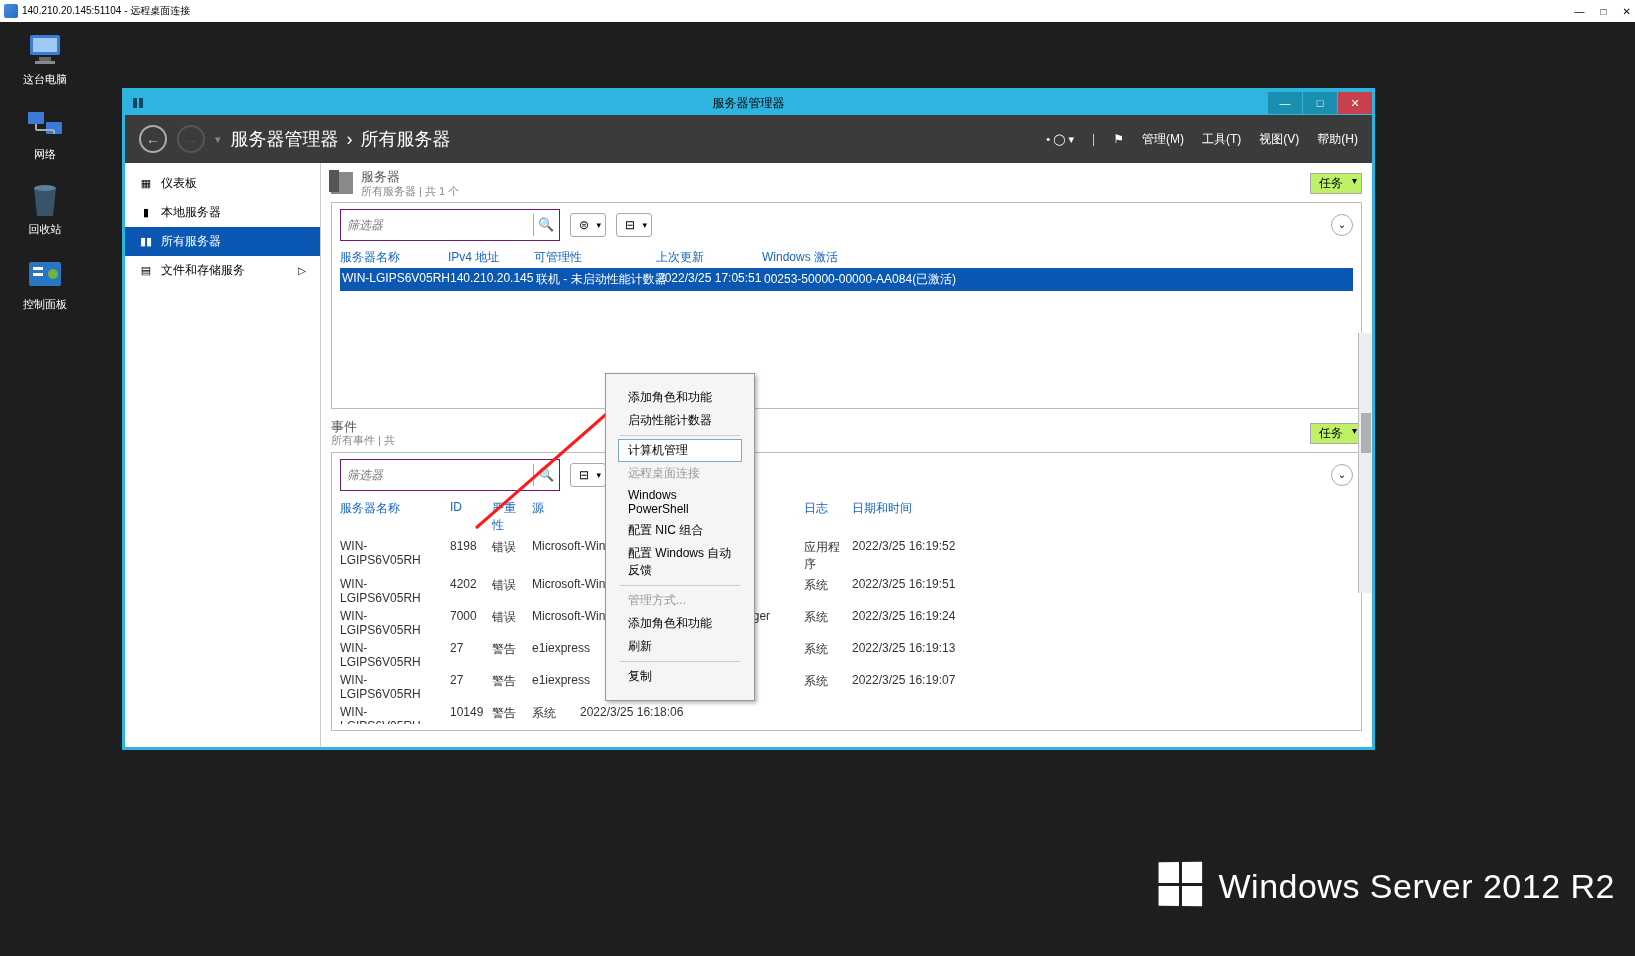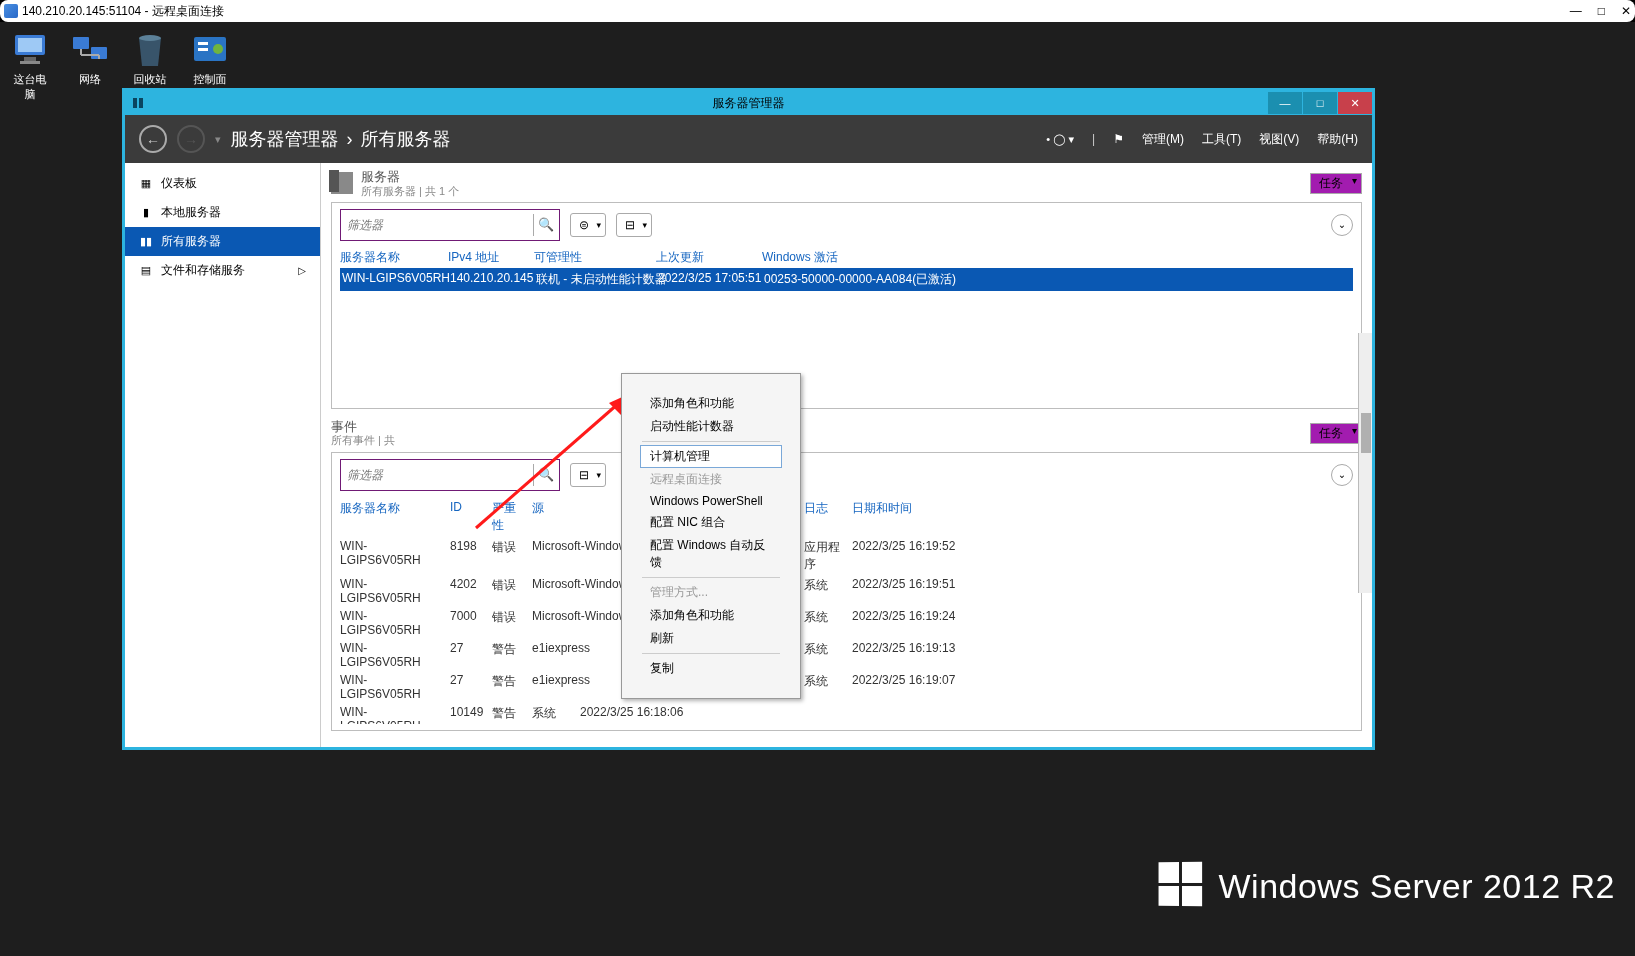--- a/index.html
+++ b/index.html
@@ -1,28 +1,28 @@
 <!DOCTYPE html>
 <html><head>
 <meta charset="utf-8">
 <style>
 * { margin: 0; padding: 0; box-sizing: border-box; font-family: "Microsoft YaHei", "Segoe UI", sans-serif; }
 body { background: #000; width: 1635px; height: 956px; overflow: hidden; position: relative; }
 
 
-.host-titlebar { height: 22px; background: #fff; display: flex; align-items: center; justify-content: space-between; padding: 0 4px; font-size: 12px; border-radius: 8px; }
+.host-titlebar { height: 22px; background: #fff; display: flex; align-items: center; justify-content: space-between; padding: 0 4px; font-size: 10px; }
 .host-titlebar .left { display: flex; align-items: center; gap: 4px; }
 .host-titlebar .right { display: flex; gap: 16px; }
 .host-icon { width: 14px; height: 14px; background: linear-gradient(135deg,#4a90e2,#2868c8); border-radius: 2px; }
 
 
 .desktop { position: absolute; top: 22px; left: 0; right: 0; bottom: 0; background: #1e1e1e; }
 
 
-.desktop-icons { position: absolute; top: 10px; left: 10px; display: flex; flex-direction: row; gap: 20px; width: 70px; }
+.desktop-icons { position: absolute; top: 10px; left: 10px; display: flex; flex-direction: column; gap: 20px; width: 70px; }
 .desktop-icon { display: flex; flex-direction: column; align-items: center; gap: 4px; color: #fff; font-size: 11px; text-align: center; }
 .desktop-icon .glyph { width: 40px; height: 36px; display: flex; align-items: center; justify-content: center; }
 
 
 .sm-window { position: absolute; top: 66px; left: 122px; width: 1253px; height: 662px; background: #fff; border: 3px solid #2db4df; display: flex; flex-direction: column; }
 .sm-titlebar { height: 24px; background: #2db4df; display: flex; align-items: center; justify-content: space-between; padding-left: 6px; color: #000; font-size: 12px; }
 .sm-titlebar .title-center { position: absolute; left: 50%; transform: translateX(-50%); font-size: 12px; }
 .sm-titlebar .win-btns { display: flex; }
 .sm-titlebar .win-btn { width: 34px; height: 22px; display: flex; align-items: center; justify-content: center; font-size: 11px; background: #1b8fb0; color: #fff; margin-left: 1px; }
 .sm-titlebar .win-btn.close { background: #c8404b; }
@@ -47,21 +47,21 @@
 
 .content { flex: 1; background: #fff; padding: 6px 10px 6px 10px; overflow: hidden; position: relative; display: flex; flex-direction: column; }
 
 .section-header { display: flex; align-items: center; gap: 8px; margin-bottom: 4px; }
 .section-header .sq { width: 22px; height: 22px; background: #898989; position: relative; }
 .section-header .sq::before { content: ""; position: absolute; width: 10px; height: 22px; left: -2px; top: -2px; background: #555; }
 .section-header .titles { display: flex; flex-direction: column; line-height: 1.2; }
 .section-title { font-size: 13px; color: #555; }
 .section-sub { font-size: 11px; color: #888; }
 .section-tasks { margin-left: auto; }
-.task-dropdown { border: 1px solid #aaa; background: #a21caf; font-size: 12px; padding: 1px 18px 1px 8px; position: relative; }
+.task-dropdown { border: 1px solid #aaa; background: #bef264; font-size: 12px; padding: 1px 18px 1px 8px; position: relative; }
 .task-dropdown::after { content: "▾"; position: absolute; right: 4px; font-size: 10px; }
 
 .panel { border: 1px solid #bdbdbd; padding: 6px 8px; margin-bottom: 10px; background: #fff; flex-shrink: 0; }
 .panel.events { flex: 1; overflow: hidden; display: flex; flex-direction: column; }
 
 .filter-row { display: flex; align-items: center; gap: 10px; margin-bottom: 6px; }
 .filter-input-wrap { border: 1px solid #701a75; height: 32px; display: flex; align-items: center; width: 220px; }
 .filter-input { border: none; outline: none; font-size: 12px; padding: 0 6px; flex: 1; font-style: italic; color: #888; background: transparent; }
 .filter-search { width: 26px; height: 22px; border-left: 1px solid #aaa; display: flex; align-items: center; justify-content: center; font-size: 13px; }
 .pill-btn { border: 1px solid #aaa; border-radius: 3px; height: 24px; padding: 0 16px 0 8px; font-size: 12px; position: relative; display: flex; align-items: center; }
@@ -87,21 +87,21 @@
 .ec-name { width: 110px; }
 .ec-id { width: 42px; }
 .ec-sev { width: 40px; }
 .ec-src { width: 272px; }
 .ec-log { width: 48px; }
 .ec-dt { width: 140px; }
 .evt-body { overflow-y: auto; flex: 1; }
 .evt-row { display: flex; font-size: 12px; padding: 2px 0; color: #333; }
 
 
-.context-menu { position: absolute; top: 210px; left: 300px; width: 180px; background: #f5f5f5; border: 1px solid #999; box-shadow: 2px 2px 4px rgba(0,0,0,0.3); z-index: 1000; font-size: 12px; padding: 18px; }
+.context-menu { position: absolute; top: 210px; left: 284px; width: 150px; background: #f5f5f5; border: 1px solid #999; box-shadow: 2px 2px 4px rgba(0,0,0,0.3); z-index: 1000; font-size: 12px; padding: 12px; }
 .cm-item { padding: 3px 10px;  }
 .cm-item.highlighted { background: #fff; border: 1px solid #7aa8d8; padding: 2px 9px; }
 .cm-item.disabled { color: #999; }
 .cm-sep { height: 1px; background: #ccc; margin: 3px 2px; }
 
 
 .red-arrow { position: absolute; top: 230px; left: 150px; width: 160px; height: 140px; z-index: 999; pointer-events: none; }
 
 
 .watermark { position: absolute; bottom: 50px; right: 20px; color: #fff; display: flex; align-items: flex-end; gap: 16px; }

